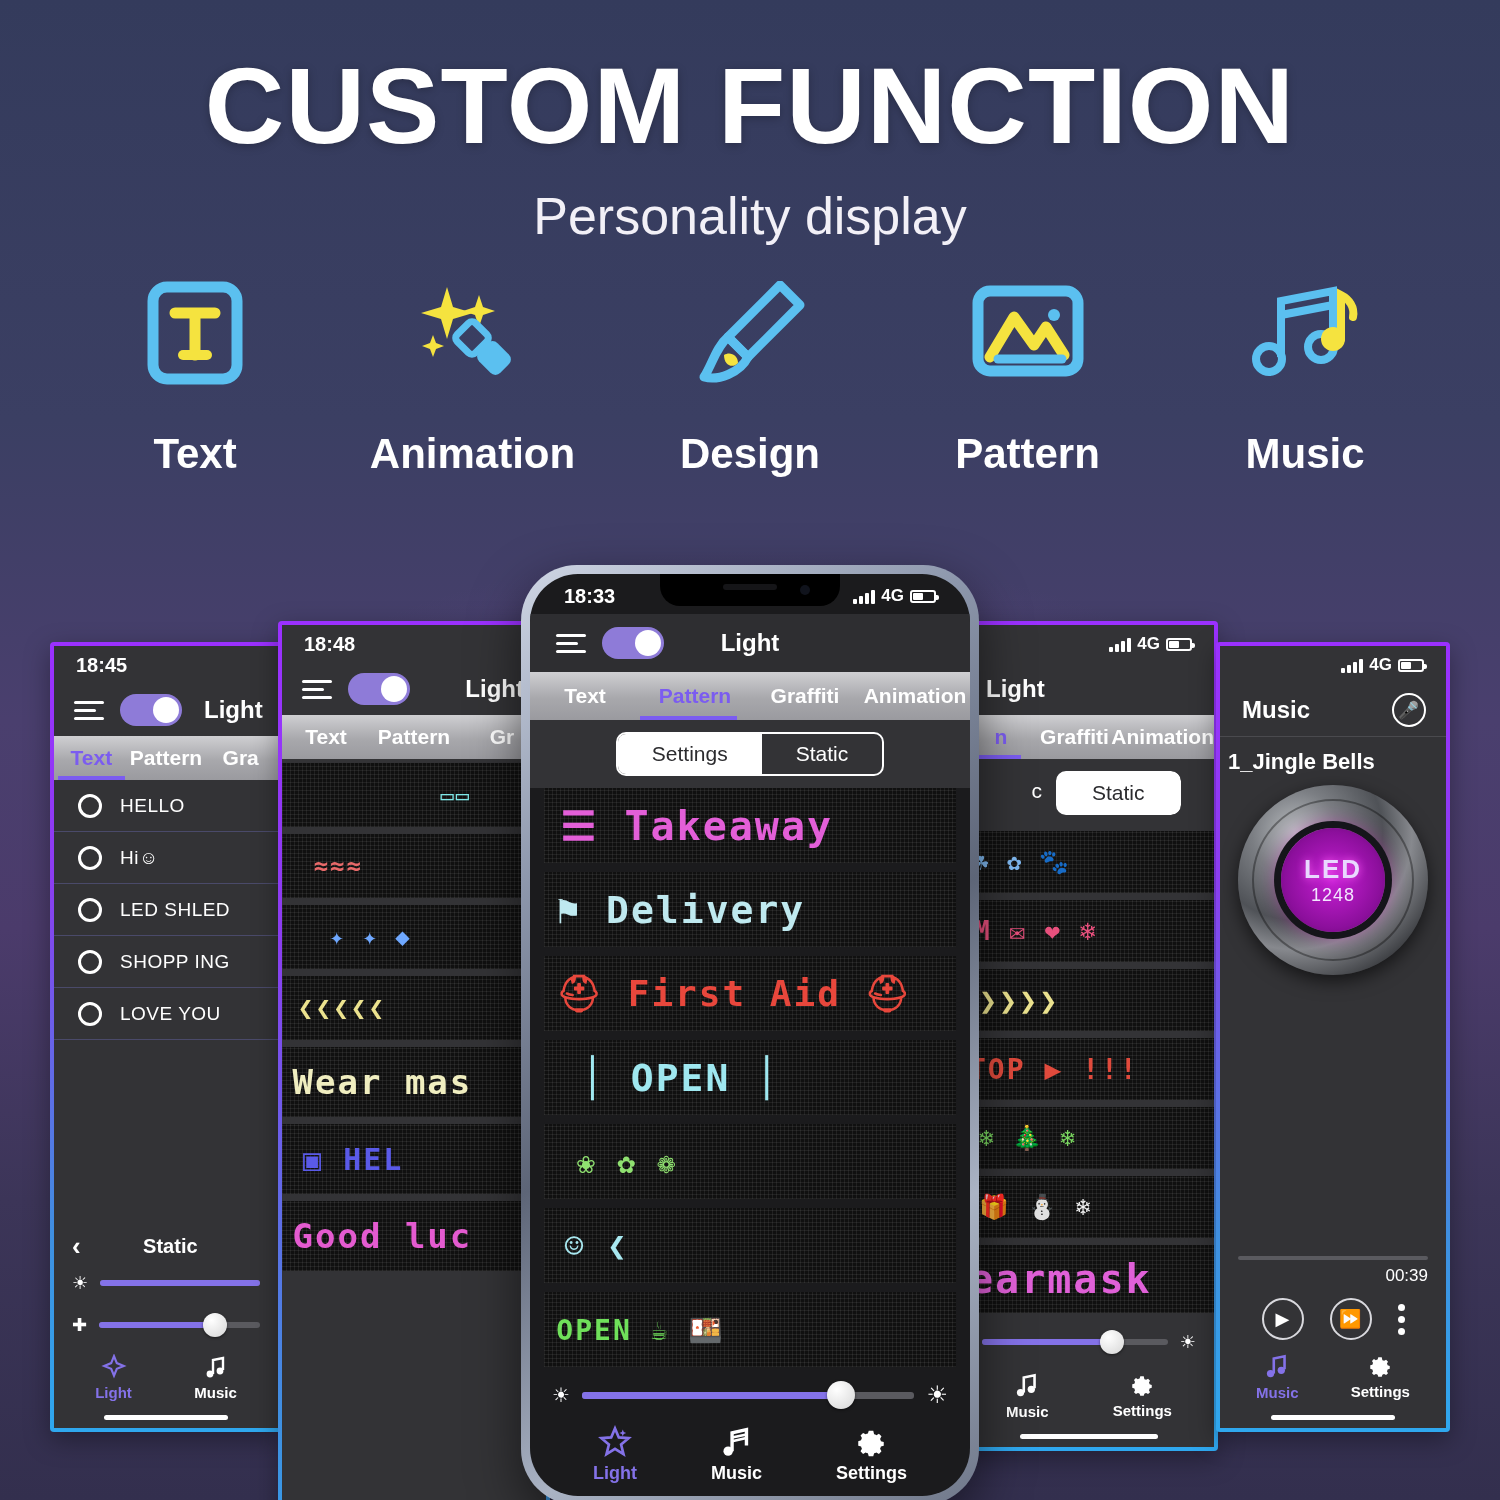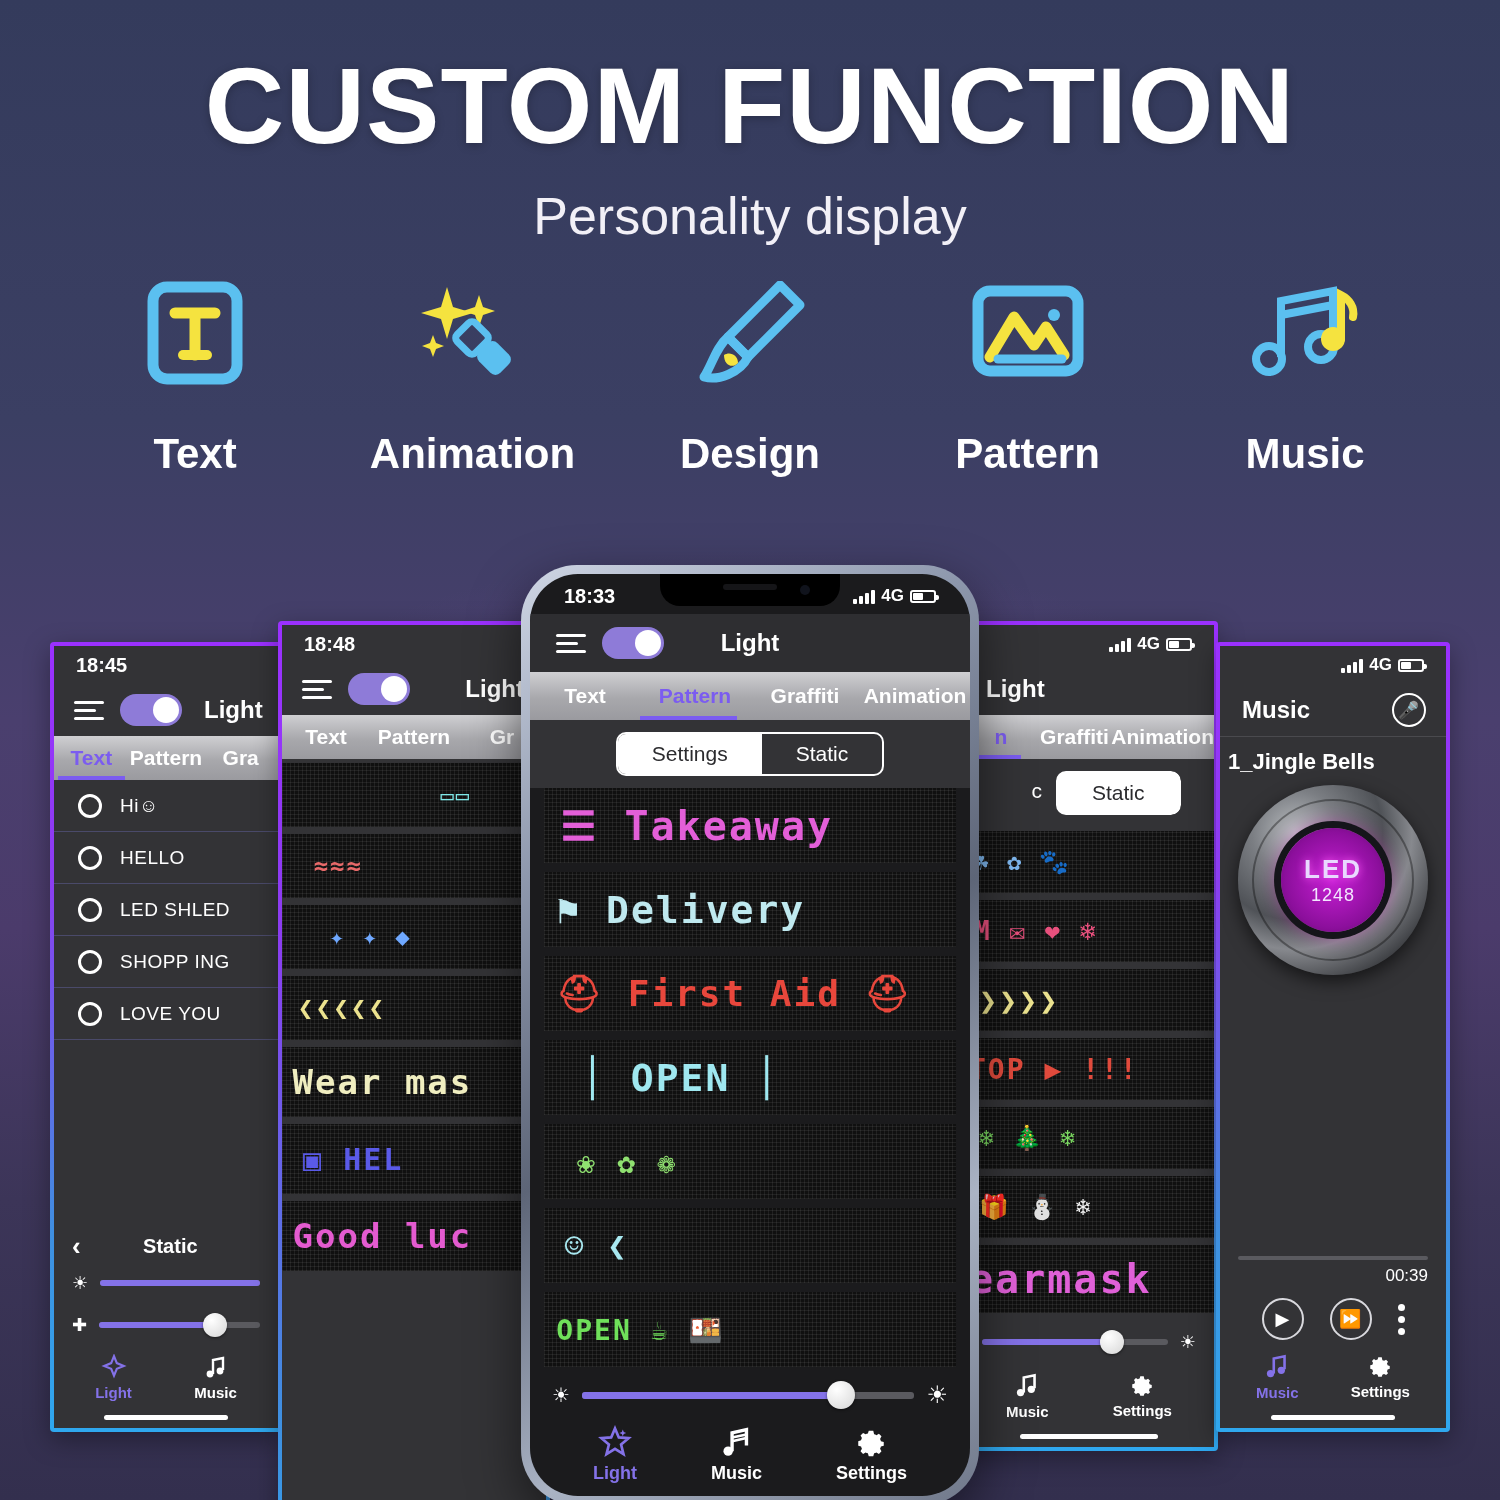--- a/index.html
+++ b/index.html
@@ -247,25 +247,25 @@
     </div>
     <div class="tabs">
       <div class="tab active">Text</div>
       <div class="tab">Pattern</div>
       <div class="tab">Gra</div>
       <div class="tab-underline" style="left:4px; width:30%;"></div>
     </div>
     <div class="tlist">
       <div class="trow">
         <div class="radio"></div>
-        <span>Hi☺</span>
+        <span>HELLO</span>
       </div>
       <div class="trow">
         <div class="radio"></div>
-        <span>HELLO</span>
+        <span>Hi☺</span>
       </div>
       <div class="trow">
         <div class="radio"></div>
         <span>LED SHLED</span>
       </div>
       <div class="trow">
         <div class="radio"></div>
         <span>SHOPP ING</span>
       </div>
       <div class="trow">

